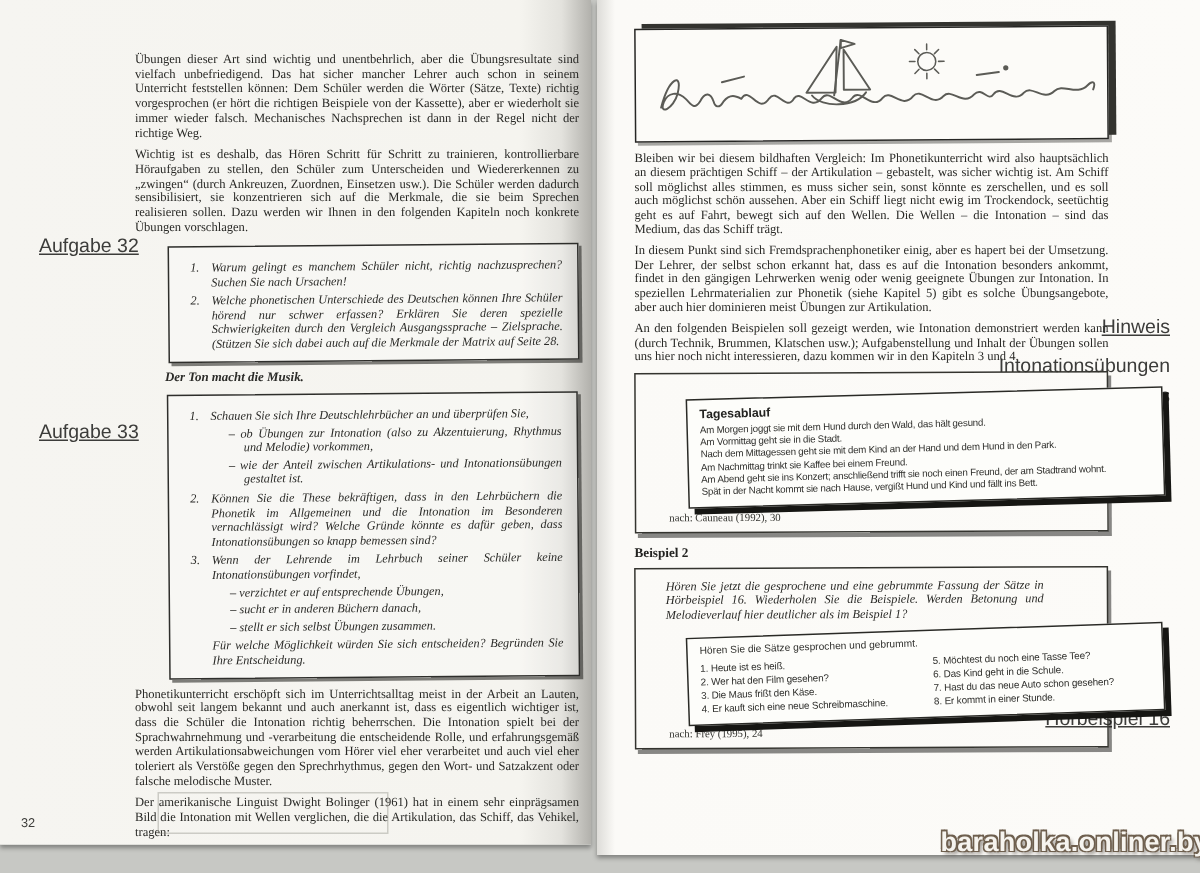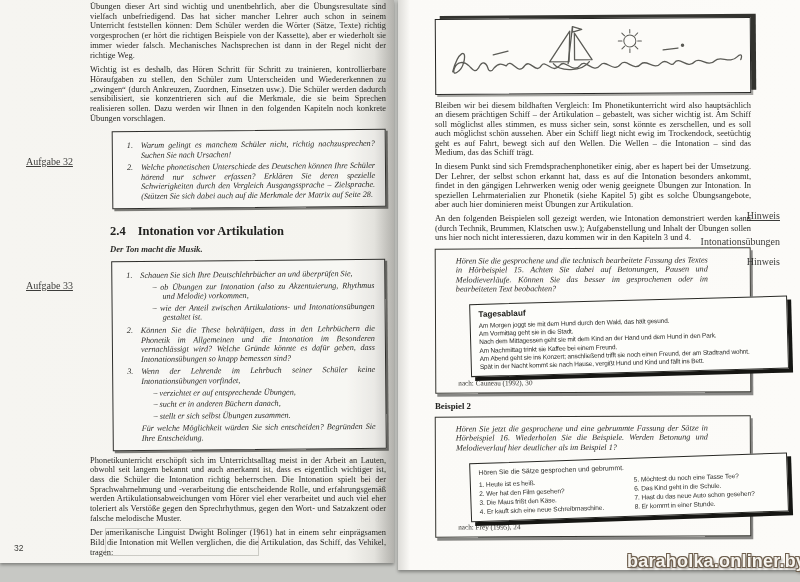--- a/index.html
+++ b/index.html
@@ -10,28 +10,28 @@
   .page{position:absolute;top:0;}
   .page-left{left:0;width:394px;height:563px;
     background:linear-gradient(to right,#f6f5f1 0%,#f5f4ef 88%,#e3e2dd 95%,#b2b1ac 100%);
     box-shadow:0 2px 3px rgba(0,0,0,.35);}
   .page-right{left:398px;width:402px;height:570px;
     background:linear-gradient(to right,#dddcd8 0%,#fbfaf7 3%,#fcfbf8 100%);
     box-shadow:0 2px 3px rgba(0,0,0,.35);}
 
   
   .lp-col{position:absolute;left:90px;top:0;width:296px;}
-  .rp-col{position:absolute;left:25px;top:0;width:316px;margin-left:12px;}
+  .rp-col{position:absolute;left:25px;top:0;width:316px;}
 
   .para{font-size:8.4px;line-height:9.7px;color:#292926;text-align:justify;margin:5px 0 0 0;}
   .rp-col .para{line-height:9.4px;}
-  .para.first{margin-top:2px;}
-
-  
-  .mnote{position:absolute;font-family:Liberation Serif, serif;font-size:10px;
+  .para.first{margin-top:35px;}
+
+  
+  .mnote{position:absolute;font-family:Liberation Sans, sans-serif;font-size:13px;
     color:#3c3c3a;white-space:nowrap;}
   .mnote.u{text-decoration:underline;}
   .mnote-left{left:26px;}
   .mnote-right{right:20px;text-align:center;}
 
   
   .taskbox{margin:7px 0 0 22px;border:1.4px solid #2e2e2b;background:rgba(255,255,255,.25);
     padding:6px 10px 6px 14px;transform:rotate(-0.5deg);
     box-shadow:2px 2px 0 rgba(25,25,22,.55);}
   .titem{display:flex;font-style:italic;font-size:8.2px;line-height:9.6px;color:#2b2b28;
@@ -103,23 +103,20 @@
         <div class="titem">
           <span class="tnum">1.</span>
           <span class="ttext">Warum gelingt es manchem Schüler nicht, richtig nachzusprechen? Suchen Sie nach Ursachen!</span>
         </div>
         <div class="titem">
           <span class="tnum">2.</span>
           <span class="ttext">Welche phonetischen Unterschiede des Deutschen können Ihre Schüler hörend nur schwer erfassen? Erklären Sie deren spezielle Schwierigkeiten durch den Vergleich Ausgangssprache – Zielsprache. (Stützen Sie sich dabei auch auf die Merkmale der Matrix auf Seite 28.</span>
         </div>
       </div>
 
-      <div class="sec-head">
-        <span class="sec-num">2.4</span><span>Intonation vor Artikulation</span>
-      </div>
       <div class="motto">Der Ton macht die Musik.</div>
 
       <div class="taskbox" style="margin-top:6px">
         <div class="titem">
           <span class="tnum">1.</span>
           <span class="ttext">Schauen Sie sich Ihre Deutschlehrbücher an und überprüfen Sie,</span>
         </div>
         <div class="tsub">– ob Übungen zur Intonation (also zu Akzentuierung, Rhythmus und Melodie) vorkommen,</div>
         <div class="tsub">– wie der Anteil zwischen Artikulations- und Intonationsübungen gestaltet ist.</div>
         <div class="titem">
@@ -196,21 +193,20 @@
             </g>
           </g>
         </svg>
       </div>
 
       <div class="para" style="margin-top:7px">Bleiben wir bei diesem bildhaften Vergleich: Im Phonetikunterricht wird also hauptsächlich an diesem prächtigen Schiff – der Artikulation – gebastelt, was sicher wichtig ist. Am Schiff soll möglichst alles stimmen, es muss sicher sein, sonst könnte es zerschellen, und es soll auch möglichst schön aussehen. Aber ein Schiff liegt nicht ewig im Trockendock, seetüchtig geht es auf Fahrt, bewegt sich auf den Wellen. Die Wellen – die Intonation – sind das Medium, das das Schiff trägt.</div>
       <div class="para">In diesem Punkt sind sich Fremdsprachenphonetiker einig, aber es hapert bei der Umsetzung. Der Lehrer, der selbst schon erkannt hat, dass es auf die Intonation besonders ankommt, findet in den gängigen Lehrwerken wenig oder wenig geeignete Übungen zur Intonation. In speziellen Lehrmaterialien zur Phonetik (siehe Kapitel 5) gibt es solche Übungsangebote, aber auch hier dominieren meist Übungen zur Artikulation.</div>
       <div class="para">An den folgenden Beispielen soll gezeigt werden, wie Intonation demonstriert werden kann (durch Technik, Brummen, Klatschen usw.); Aufgabenstellung und Inhalt der Übungen sollen uns hier noch nicht interessieren, dazu kommen wir in den Kapiteln 3 und 4.</div>
 
       <div class="exbox">
-        <div class="instr">Hören Sie die gesprochene und die technisch bearbeitete Fassung des Textes in Hörbeispiel 15. Achten Sie dabei auf Betonungen, Pausen und Melodieverläufe. Können Sie das besser im gesprochenen oder im bearbeiteten Text beobachten?</div>
         <div class="innerbox">
           <div class="ib-title">Tagesablauf</div>
           <div class="ib-line">Am Morgen joggt sie mit dem Hund durch den Wald, das hält gesund.</div>
           <div class="ib-line">Am Vormittag geht sie in die Stadt.</div>
           <div class="ib-line">Nach dem Mittagessen geht sie mit dem Kind an der Hand und dem Hund in den Park.</div>
           <div class="ib-line">Am Nachmittag trinkt sie Kaffee bei einem Freund.</div>
           <div class="ib-line">Am Abend geht sie ins Konzert; anschließend trifft sie noch einen Freund, der am Stadtrand wohnt.</div>
           <div class="ib-line">Spät in der Nacht kommt sie nach Hause, vergißt Hund und Kind und fällt ins Bett.</div>
         </div>
         <div class="cite">nach: Cauneau (1992), 30</div>

